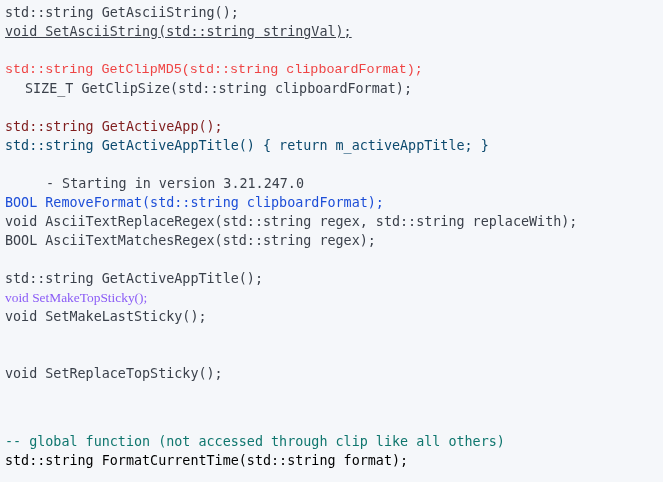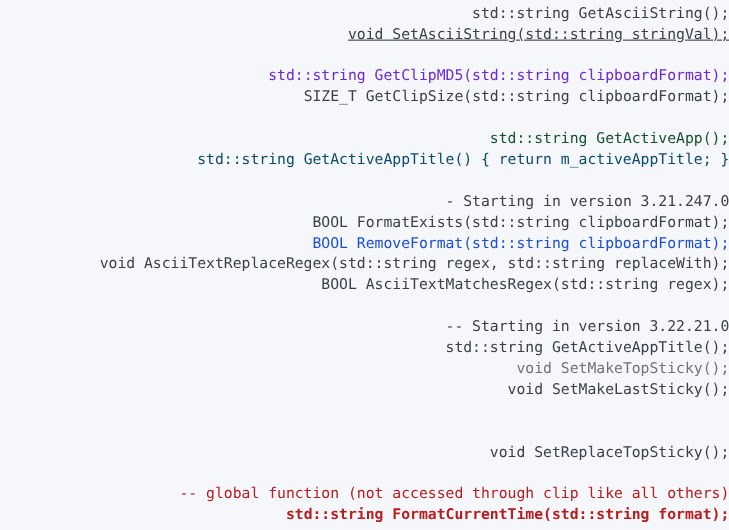--- a/index.html
+++ b/index.html
@@ -46,39 +46,37 @@
     overflow: hidden;
   }
 
   #code-document > .code-line:first-child {
     margin-top: 3px;
   }
 </style>
 </head>
 <body>
 
-<div id="code-document" style="background: rgb(245, 247, 250); text-align: right;">
+<div id="code-document" style="background: rgb(245, 247, 250);">
     <span class="code-line" style="color: rgb(59, 65, 75);">std::string GetAsciiString();</span>
     <span class="code-line" style="color: rgb(59, 65, 75); text-decoration: underline;">void SetAsciiString(std::string stringVal);</span>
     <span class="code-line blank" style="color: transparent;">&nbsp;</span>
-    <span class="code-line" style="color: #6d28d9;">std::string GetClipMD5(std::string clipboardFormat);</span>
-    <span class="code-line" style="color: rgb(59, 65, 75);">SIZE_T GetClipSize(std::string clipboardFormat);</span>
+    <span class="code-line" style="color: #ef4444; font-family: Liberation Mono, monospace;">std::string GetClipMD5(std::string clipboardFormat);</span>
+    <span class="code-line" style="color: rgb(59, 65, 75); margin-left: 20px;">SIZE_T GetClipSize(std::string clipboardFormat);</span>
     <span class="code-line blank" style="color: transparent;">&nbsp;</span>
-    <span class="code-line" style="color: #14532d;">std::string GetActiveApp();</span>
+    <span class="code-line" style="color: #7f1d1d;">std::string GetActiveApp();</span>
     <span class="code-line" style="color: #0c4a6e;">std::string GetActiveAppTitle() { return m_activeAppTitle; }</span>
     <span class="code-line blank" style="color: transparent;">&nbsp;</span>
     <span class="code-line" style="color: rgb(59, 65, 75); margin-left: 41px;">- Starting in version 3.21.247.0</span>
-    <span class="code-line" style="color: rgb(59, 65, 75);">BOOL FormatExists(std::string clipboardFormat);</span>
     <span class="code-line" style="color: #1d4ed8;">BOOL RemoveFormat(std::string clipboardFormat);</span>
     <span class="code-line" style="color: rgb(59, 65, 75);">void AsciiTextReplaceRegex(std::string regex, std::string replaceWith);</span>
     <span class="code-line" style="color: rgb(59, 65, 75);">BOOL AsciiTextMatchesRegex(std::string regex);</span>
     <span class="code-line blank" style="color: transparent;">&nbsp;</span>
-    <span class="code-line" style="color: rgb(59, 65, 75);">-- Starting in version 3.22.21.0</span>
     <span class="code-line" style="color: rgb(59, 65, 75);">std::string GetActiveAppTitle();</span>
-    <span class="code-line" style="color: #737373;">void SetMakeTopSticky();</span>
+    <span class="code-line" style="color: #8b5cf6; font-family: Liberation Serif, serif;">void SetMakeTopSticky();</span>
     <span class="code-line" style="color: rgb(59, 65, 75);">void SetMakeLastSticky();</span>
     <span class="code-line" style="color: rgb(59, 65, 75); margin-top: 38px;">void SetReplaceTopSticky();</span>
     <span class="code-line blank" style="color: transparent;">&nbsp;</span>
-    <span class="code-line" style="color: #b91c1c;">-- global function (not accessed through clip like all others)</span>
-    <span class="code-line" style="color: #b91c1c; font-weight: bold;">std::string FormatCurrentTime(std::string format);</span>
+    <span class="code-line" style="color: #0f766e; margin-top: 30px;">-- global function (not accessed through clip like all others)</span>
+    <span class="code-line" style="color: #000000;">std::string FormatCurrentTime(std::string format);</span>
     <span class="code-line blank" style="color: transparent;">&nbsp;</span>
     <span class="code-line clipped" style="color: rgb(59, 65, 75);">       void SetLineText();</span>
   </div>
 
 </body></html>

